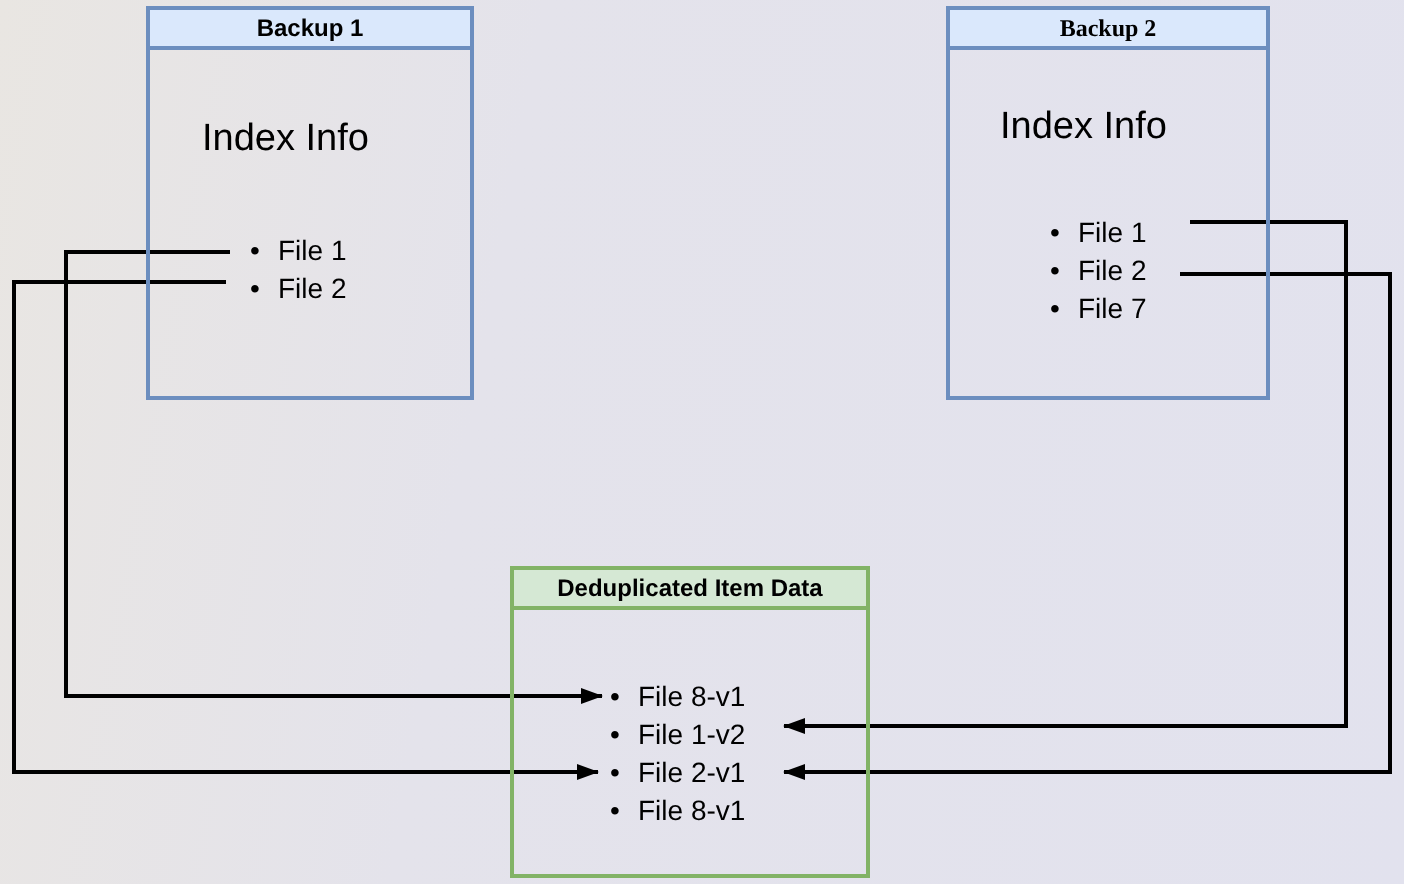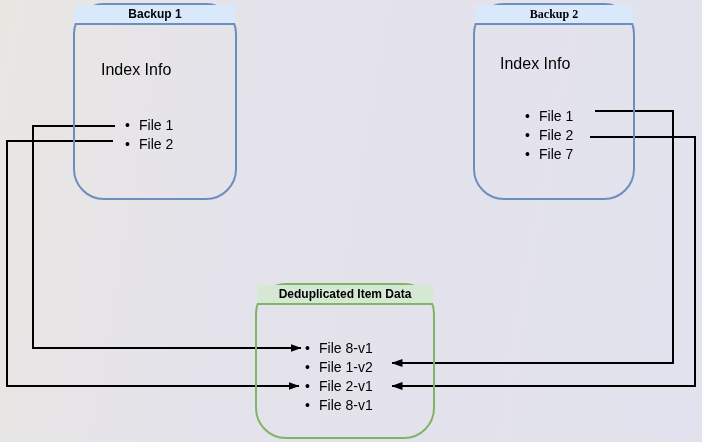--- a/index.html
+++ b/index.html
@@ -20,42 +20,41 @@
     left: 0;
     top: 0;
     width: 702px;
     height: 442px;
     pointer-events: none;
   }
   .box {
     position: absolute;
     box-sizing: border-box;
     background: transparent;
-    border-radius: 31px;
   }
   .box.blue { border: 2px solid #6c8ebf; }
   .box.green { border: 2px solid #82b366; }
   .box-header {
     box-sizing: border-box;
     height: 20px;
     display: flex;
     align-items: center;
     justify-content: center;
     font-size: 12px;
     font-weight: bold;
     line-height: 1;
   }
   .box.blue .box-header { background: #dae8fc; border-bottom: 2px solid #6c8ebf; }
   .box.green .box-header { background: #d5e8d4; border-bottom: 2px solid #82b366; }
   #backup1-box { left: 73px; top: 3px; width: 164px; height: 197px; }
   #backup2-box { left: 473px; top: 3px; width: 162px; height: 197px; font-family: Liberation Serif, serif; }
   #dedup-box   { left: 255px; top: 283px; width: 180px; height: 156px; }
   .index-label {
     position: absolute;
-    font-size: 16px;
+    font-size: 19px;
     line-height: 18px;
     white-space: nowrap;
   }
   #backup1-index { left: 101px; top: 61px; }
   #backup2-index { left: 500px; top: 55px; }
   ul.file-list {
     position: absolute;
     list-style: none;
     margin: 0;
     padding: 0;

